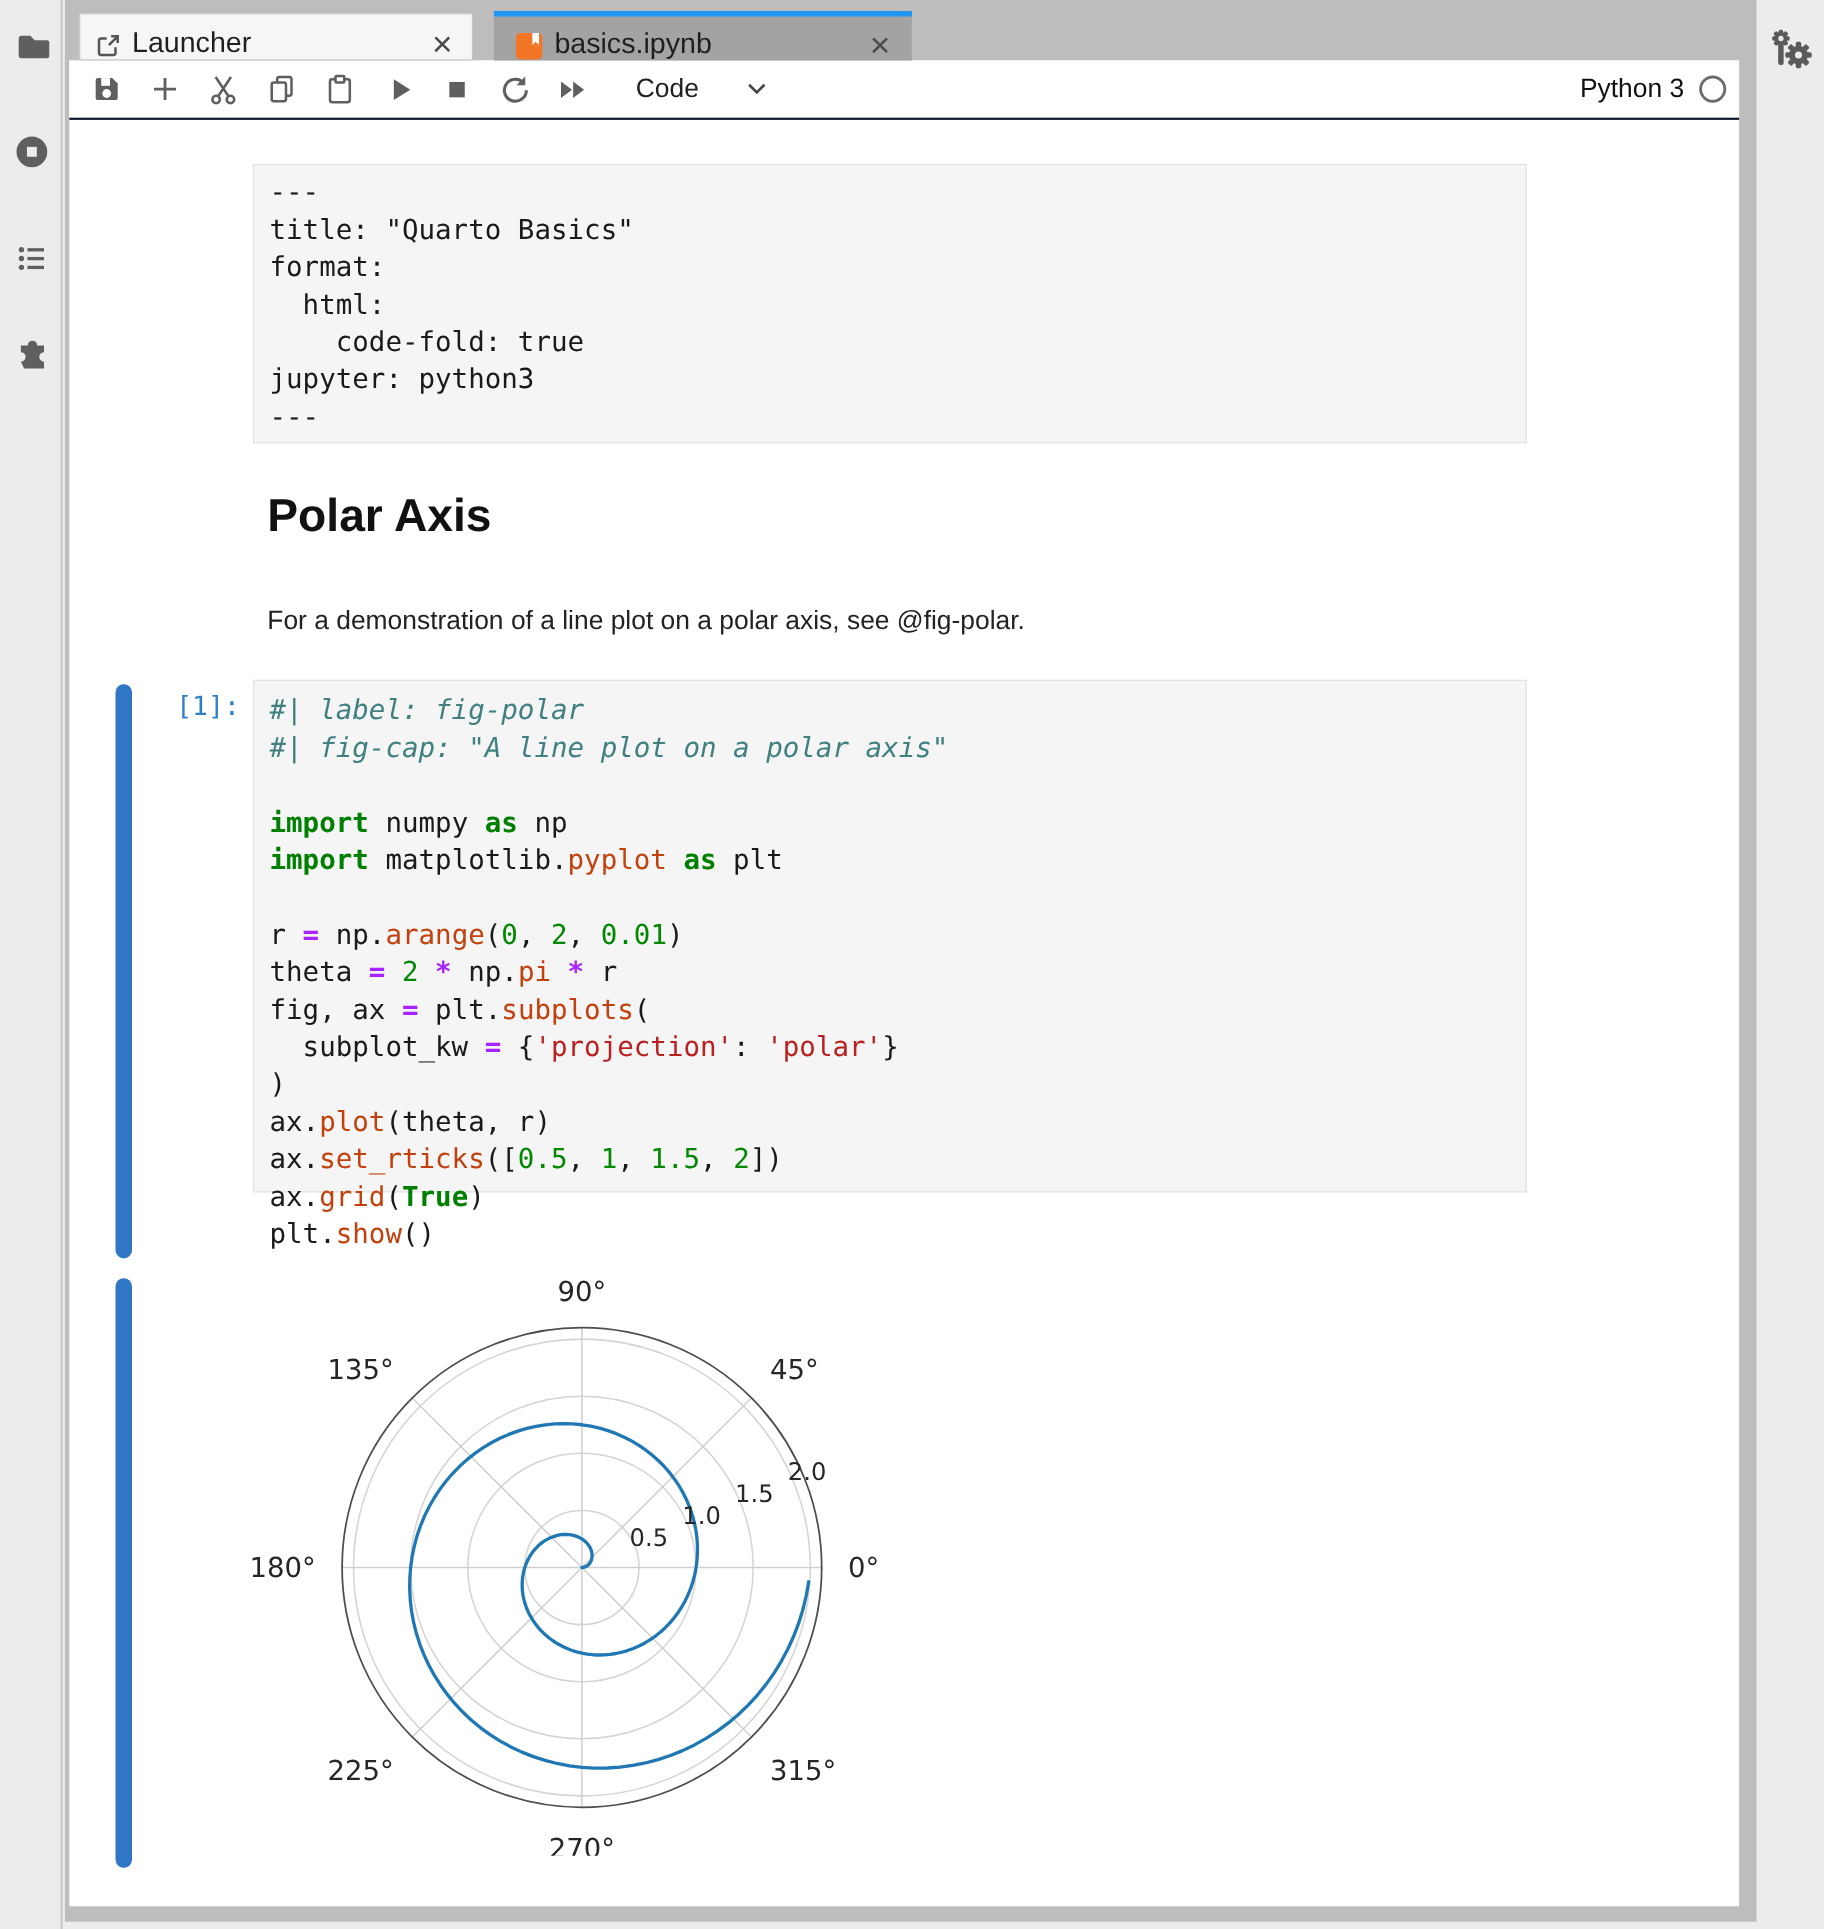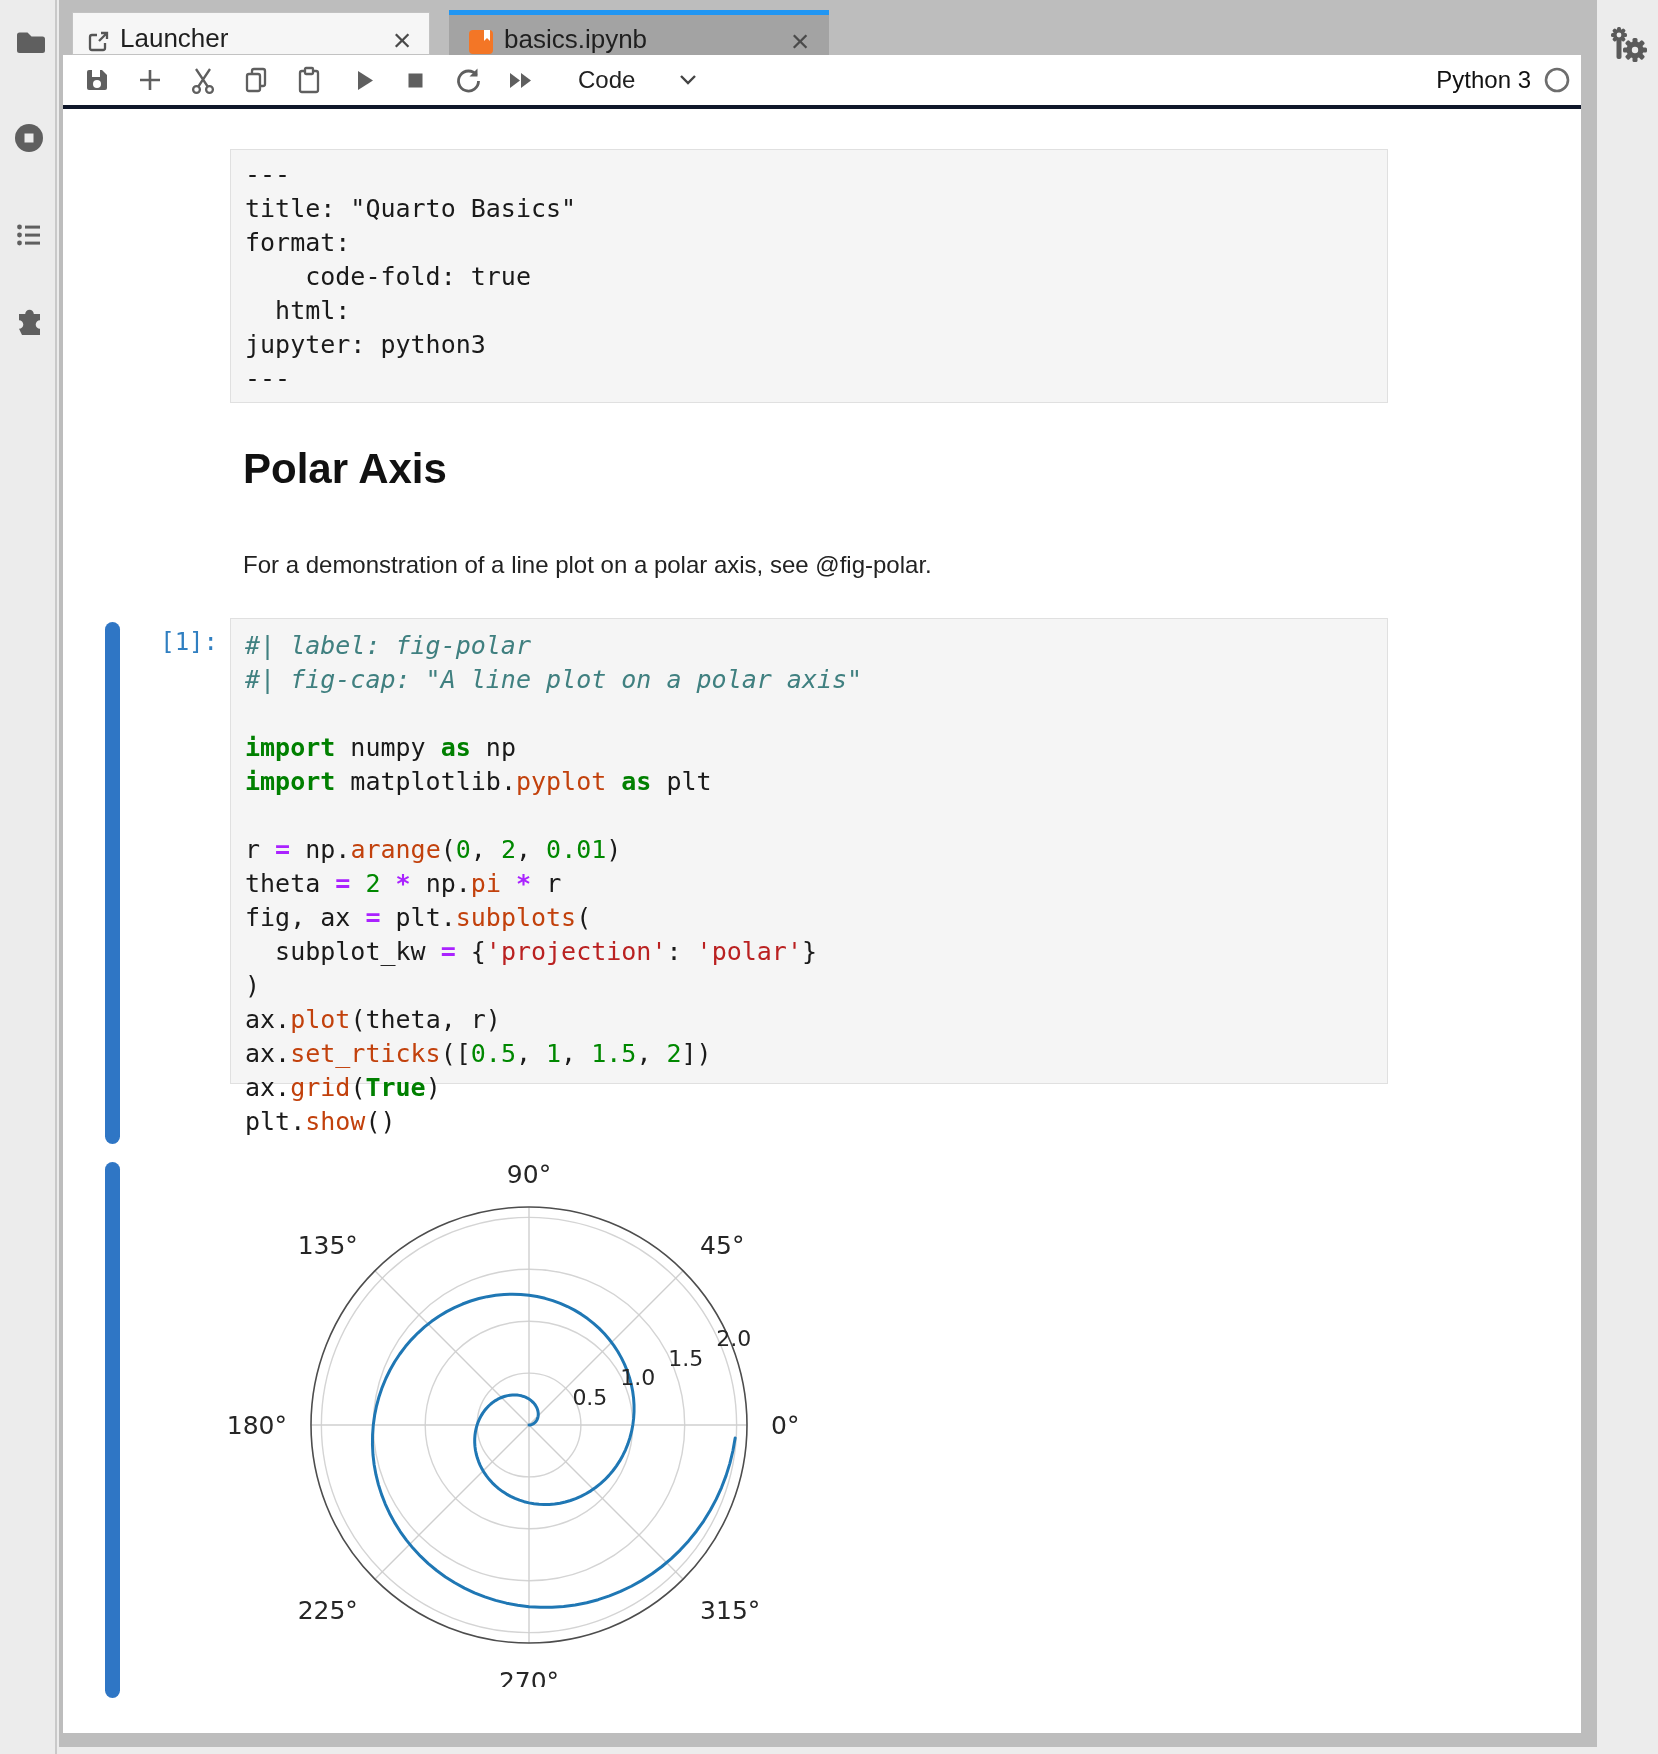--- a/index.html
+++ b/index.html
@@ -47,21 +47,21 @@
     margin-left:auto; font-size:32px; line-height:28px; color:#4a4a4a;
     width:30px; text-align:center; cursor:pointer;
   }
   
   .panel {
     position:absolute; left:63px; top:55px; width:1518px; height:1678px;
     background:#ffffff; z-index:3;
   }
   .toolbar {
     position:absolute; left:0; top:0; width:1518px; height:54px;
-    background:#fff; border-bottom:4px solid #0f172a;
+    background:#fff; border-bottom:2px solid #0f172a;
     display:flex; align-items:center; padding:0 6px 0 14px;
   }
   .tb-btn {
     width:40px; height:40px; margin-right:13px; display:flex;
     align-items:center; justify-content:center; cursor:pointer; flex:0 0 auto;
   }
   .tb-select {
     display:flex; align-items:center; margin-left:24px; cursor:pointer;
   }
   .tb-select .sel-label { font-size:24px; color:#212121; }
@@ -262,21 +262,21 @@
     <span class="kernel-name">Python 3</span>
     <span class="kernel-status">
       <svg width="28" height="28" viewBox="0 0 28 28" fill="none">
         <circle cx="14" cy="14" r="11" stroke="#6d6d6d" stroke-width="2.6"></circle>
       </svg>
     </span>
   </div>
 
   <div class="content">
 
-    <div class="editor-box" id="raw-editor"><div>---</div><div>title: "Quarto Basics"</div><div>format:</div><div>    code-fold: true</div><div>  html:</div><div>jupyter: python3</div><div>---</div></div>
+    <div class="editor-box" id="raw-editor"><div>---</div><div>title: "Quarto Basics"</div><div>format:</div><div>  html:</div><div>    code-fold: true</div><div>jupyter: python3</div><div>---</div></div>
 
     <div class="md-h1">Polar Axis</div>
     <div class="md-p">For a demonstration of a line plot on a polar axis, see @fig-polar.</div>
 
     <div class="collapser" id="collapser-code"></div>
     <div class="prompt">[1]:</div>
     <div class="editor-box" id="code-editor"><div><span class="cm-com">#| label: fig-polar</span></div><div><span class="cm-com">#| fig-cap: "A line plot on a polar axis"</span></div><div>&nbsp;</div><div><span class="cm-kw">import</span><span class="cm-t"> numpy </span><span class="cm-kw">as</span><span class="cm-t"> np</span></div><div><span class="cm-kw">import</span><span class="cm-t"> matplotlib.</span><span class="cm-prop">pyplot</span><span class="cm-t"> </span><span class="cm-kw">as</span><span class="cm-t"> plt</span></div><div>&nbsp;</div><div><span class="cm-t">r </span><span class="cm-op">=</span><span class="cm-t"> np.</span><span class="cm-prop">arange</span><span class="cm-t">(</span><span class="cm-num">0</span><span class="cm-t">, </span><span class="cm-num">2</span><span class="cm-t">, </span><span class="cm-num">0.01</span><span class="cm-t">)</span></div><div><span class="cm-t">theta </span><span class="cm-op">=</span><span class="cm-t"> </span><span class="cm-num">2</span><span class="cm-t"> </span><span class="cm-op">*</span><span class="cm-t"> np.</span><span class="cm-prop">pi</span><span class="cm-t"> </span><span class="cm-op">*</span><span class="cm-t"> r</span></div><div><span class="cm-t">fig, ax </span><span class="cm-op">=</span><span class="cm-t"> plt.</span><span class="cm-prop">subplots</span><span class="cm-t">(</span></div><div><span class="cm-t">  subplot_kw </span><span class="cm-op">=</span><span class="cm-t"> {</span><span class="cm-str">'projection'</span><span class="cm-t">: </span><span class="cm-str">'polar'</span><span class="cm-t">}</span></div><div><span class="cm-t">)</span></div><div><span class="cm-t">ax.</span><span class="cm-prop">plot</span><span class="cm-t">(theta, r)</span></div><div><span class="cm-t">ax.</span><span class="cm-prop">set_rticks</span><span class="cm-t">([</span><span class="cm-num">0.5</span><span class="cm-t">, </span><span class="cm-num">1</span><span class="cm-t">, </span><span class="cm-num">1.5</span><span class="cm-t">, </span><span class="cm-num">2</span><span class="cm-t">])</span></div><div><span class="cm-t">ax.</span><span class="cm-prop">grid</span><span class="cm-t">(</span><span class="cm-kw">True</span><span class="cm-t">)</span></div><div><span class="cm-t">plt.</span><span class="cm-prop">show</span><span class="cm-t">()</span></div></div>
 
     <div class="collapser" id="collapser-output"></div>
     <div class="figure-wrap">

